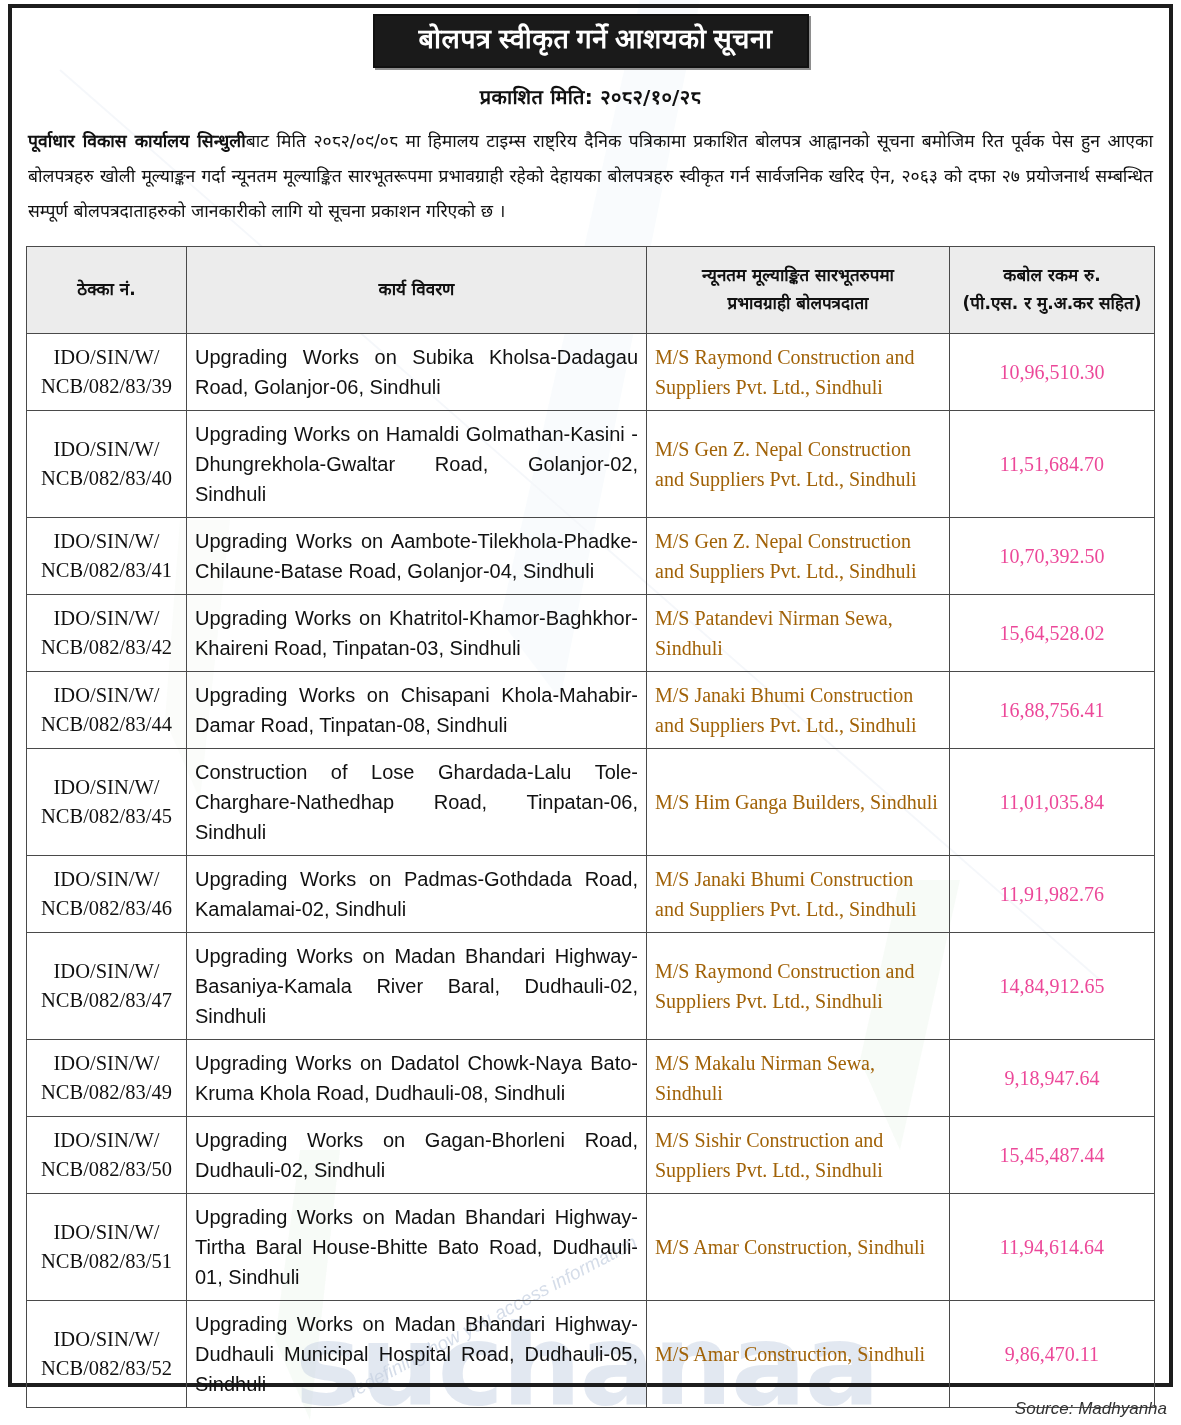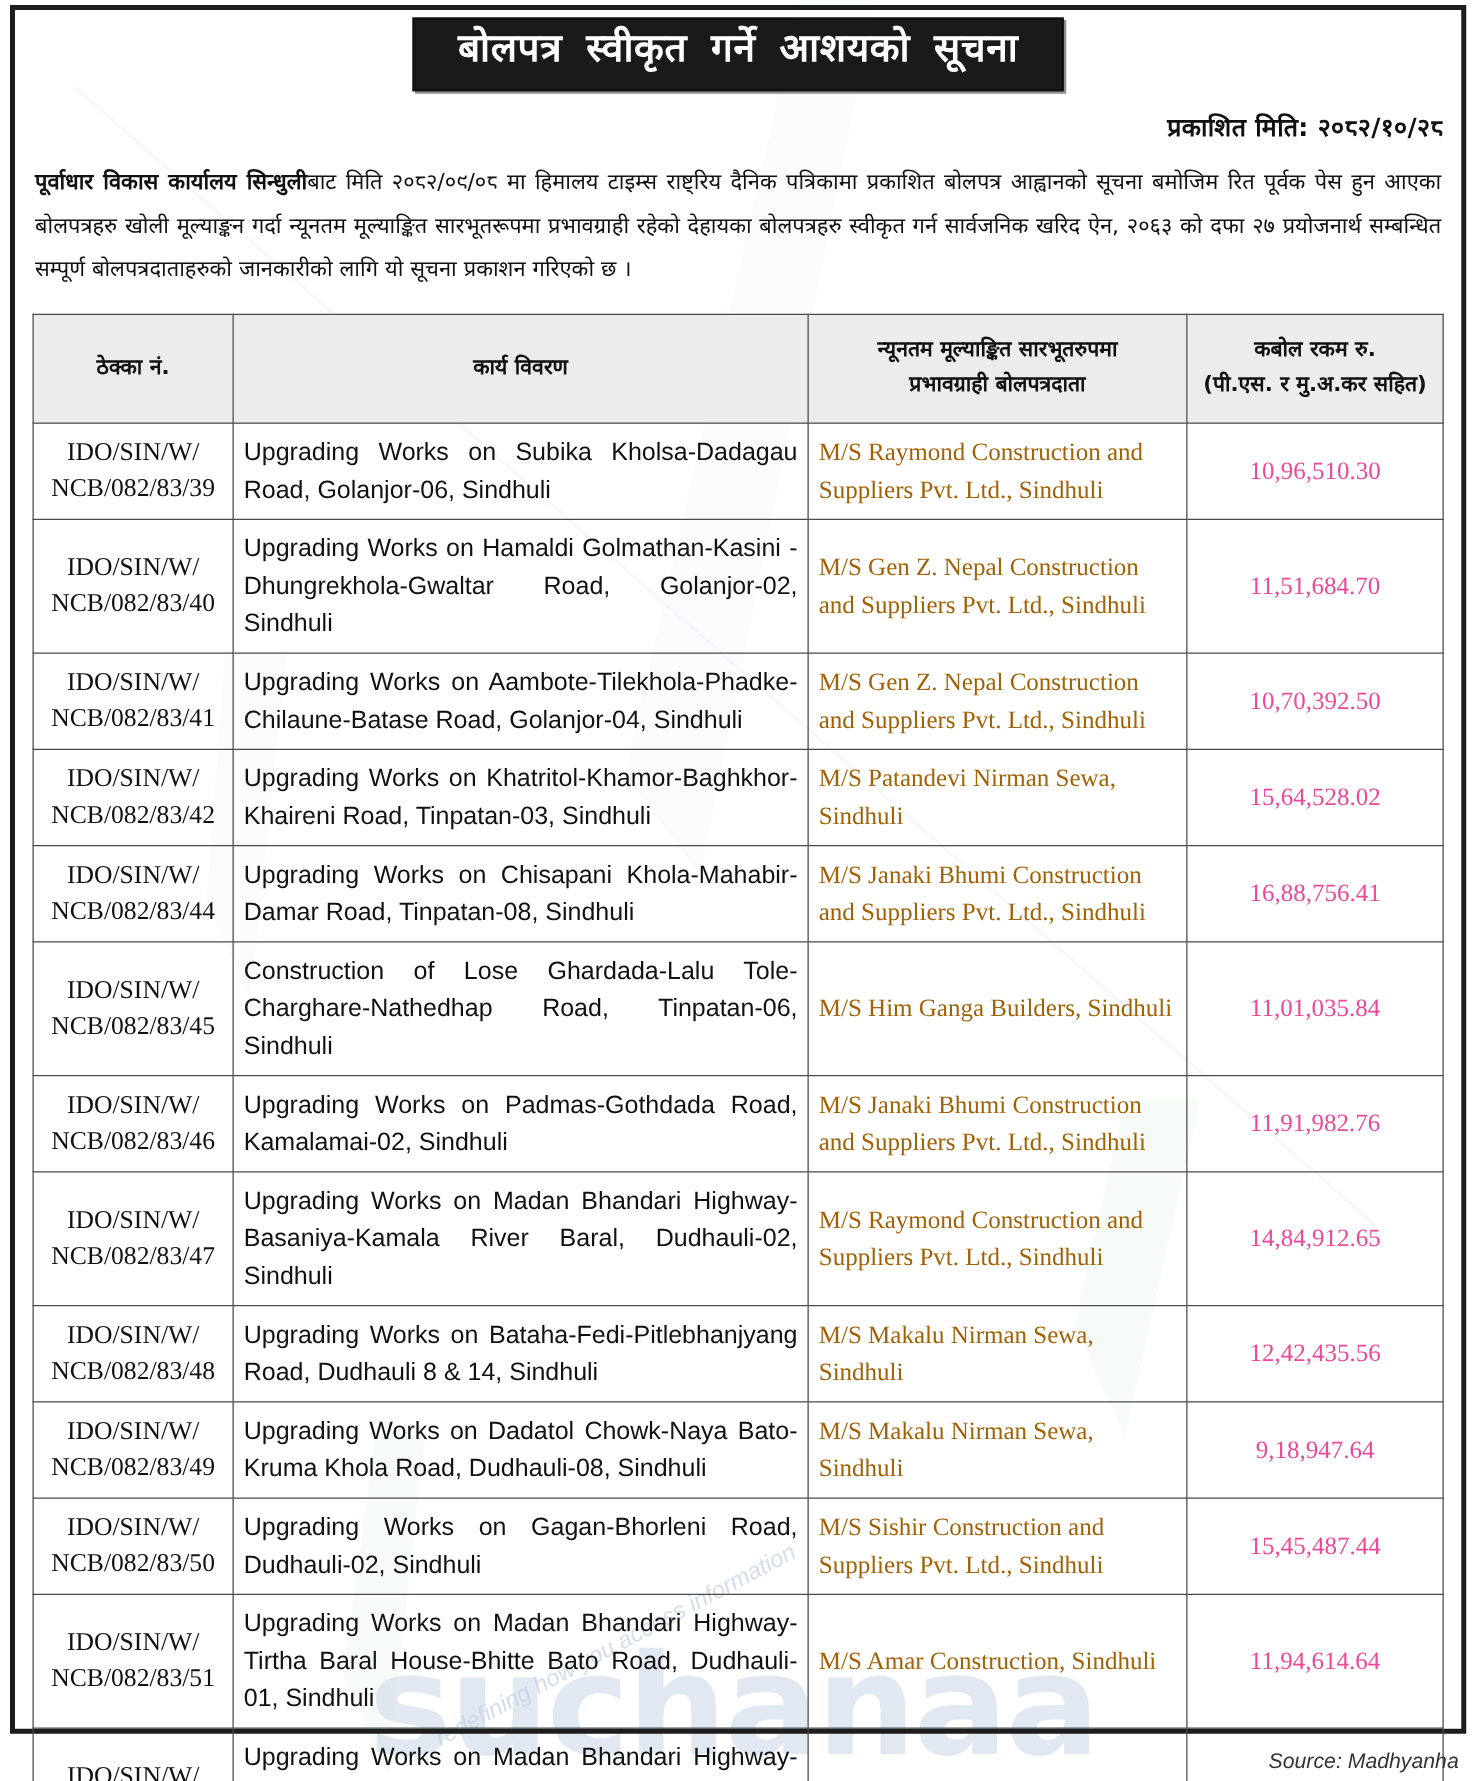--- a/index.html
+++ b/index.html
@@ -53,33 +53,33 @@
     width:1165px;
     box-sizing:border-box;
     padding:6px 18px 0 18px;
   }
 
   
   .title-wrap{display:flex;justify-content:center;margin-top:4px;}
   .title-banner{
     background:#1a1a1a;
     color:#ffffff;
-    font-family:Liberation Mono, monospace;
+    font-family:Liberation Serif, serif;
     font-weight:700;
-    font-size:31px;
+    font-size:27px;
     line-height:1.25;
-    padding:7px 34px 9px 34px;
+    padding:7px 34px 9px 44px;
     border:2px solid #111;
     box-shadow:2px 2px 0 #8e8e8e;
     white-space:nowrap;
     letter-spacing:.5px;
   }
 
   .pub-date{
-    text-align:right;
+    text-align:center;
     font-family:"DejaVu Sans", sans-serif;
     font-weight:700;
     font-size:20px;
     margin-top:15px;
     color:#111;
     letter-spacing:.3px;
   }
 
   
   .intro{
@@ -257,26 +257,20 @@
           <td class="bidder">M/S Janaki Bhumi Construction and Suppliers Pvt. Ltd., Sindhuli</td>
           <td class="amount">11,91,982.76</td>
         </tr>
         <tr>
           <td class="contract">IDO/SIN/W/ NCB/082/83/47</td>
           <td class="work">Upgrading Works on Madan Bhandari Highway-Basaniya-Kamala River Baral, Dudhauli-02, Sindhuli</td>
           <td class="bidder">M/S Raymond Construction and Suppliers Pvt. Ltd., Sindhuli</td>
           <td class="amount">14,84,912.65</td>
         </tr>
         <tr>
-          <td class="contract">IDO/SIN/W/ NCB/082/83/48</td>
-          <td class="work">Upgrading Works on Bataha-Fedi-Pitlebhanjyang Road, Dudhauli 8 &amp; 14, Sindhuli</td>
-          <td class="bidder">M/S Makalu Nirman Sewa, Sindhuli</td>
-          <td class="amount">12,42,435.56</td>
-        </tr>
-        <tr>
           <td class="contract">IDO/SIN/W/ NCB/082/83/49</td>
           <td class="work">Upgrading Works on Dadatol Chowk-Naya Bato-Kruma Khola Road, Dudhauli-08, Sindhuli</td>
           <td class="bidder">M/S Makalu Nirman Sewa, Sindhuli</td>
           <td class="amount">9,18,947.64</td>
         </tr>
         <tr>
           <td class="contract">IDO/SIN/W/ NCB/082/83/50</td>
           <td class="work">Upgrading Works on Gagan-Bhorleni Road, Dudhauli-02, Sindhuli</td>
           <td class="bidder">M/S Sishir Construction and Suppliers Pvt. Ltd., Sindhuli</td>
           <td class="amount">15,45,487.44</td>

